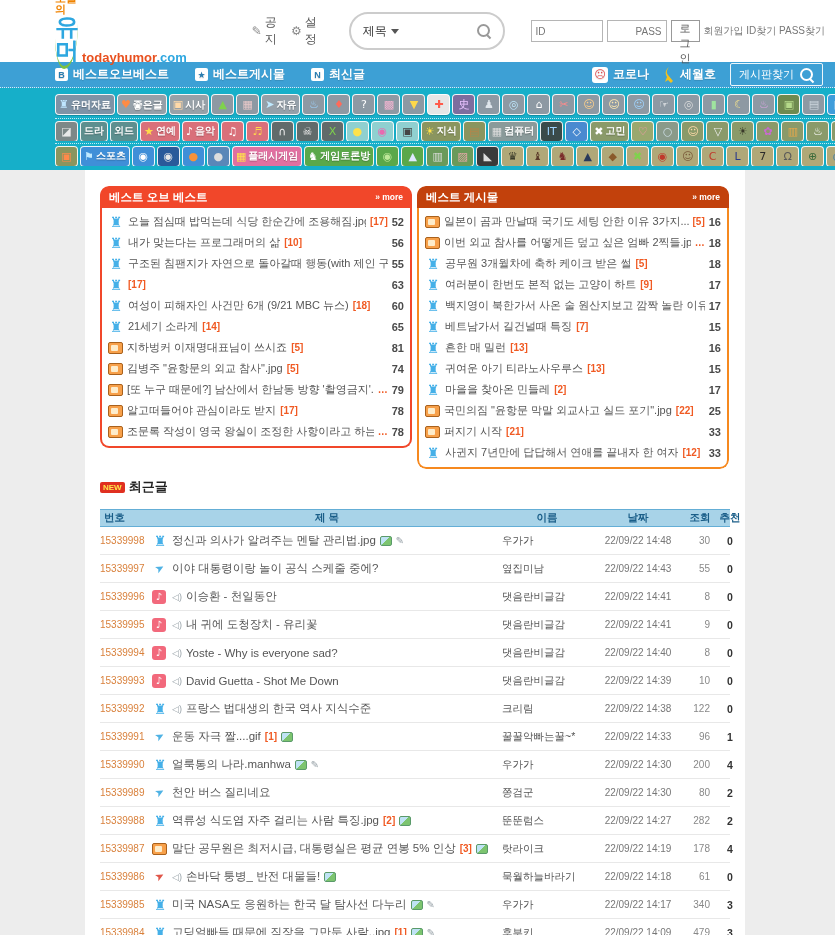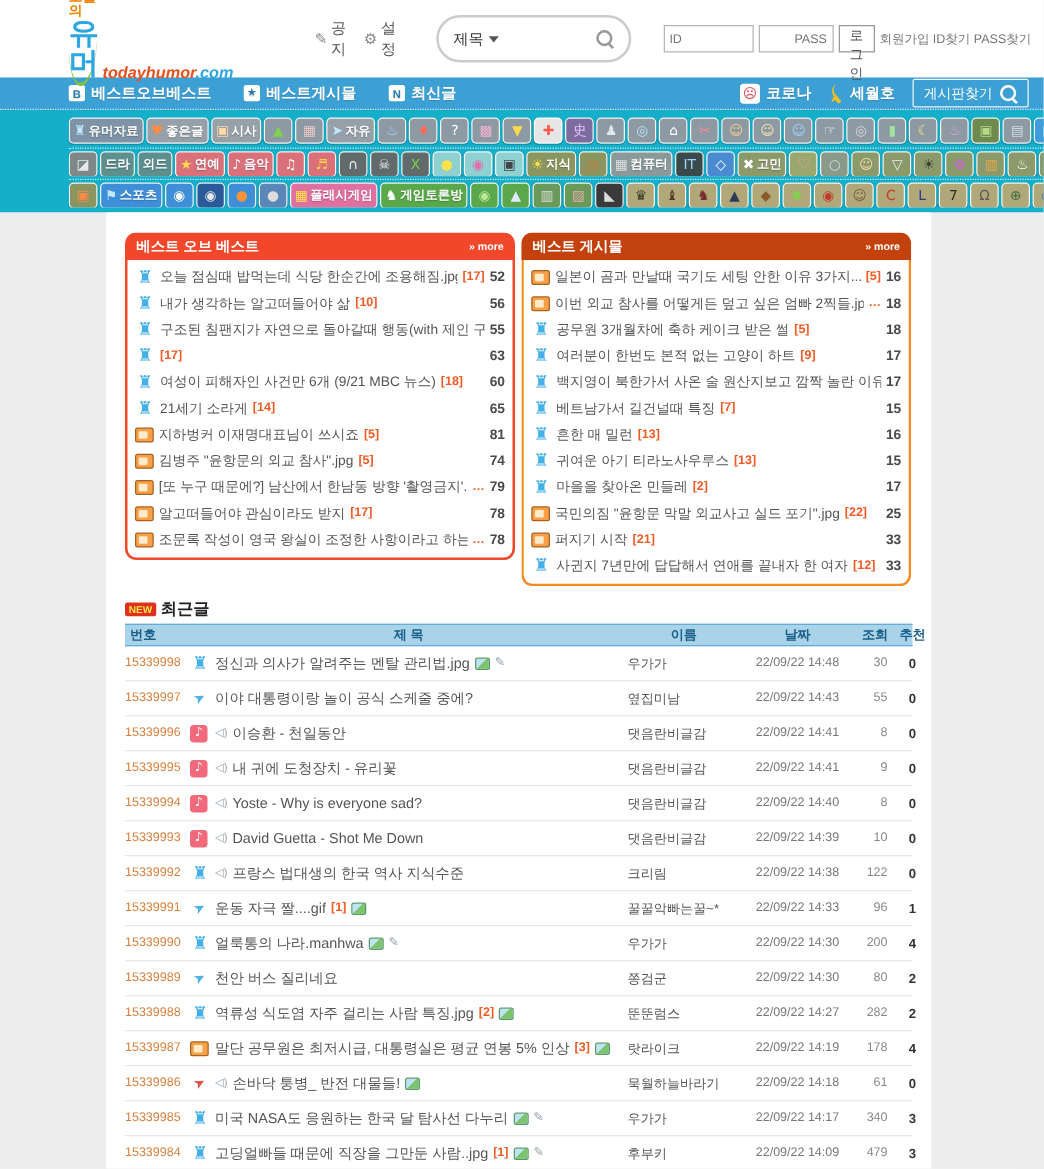--- a/index.html
+++ b/index.html
@@ -5,21 +5,21 @@
   * { margin:0; padding:0; box-sizing:border-box; }
   html,body { width:835px; height:935px; overflow:hidden; }
   body { font-family:"Liberation Sans","DejaVu Sans",sans-serif; background:#ededed; position:relative; }
 
   
   .topbar { height:62px; background:#fff; display:flex; align-items:center; padding:0 10px 0 55px; gap:10px; }
   .logo { display:flex; align-items:flex-end; gap:4px; cursor:pointer; }
   .logo-kor { position:relative; line-height:1; padding-bottom:3px; border-bottom:3px solid #7cc142; border-radius:0 0 60% 40%; }
   .logo-top { font-size:11px; font-weight:bold; color:#f08300; display:block; }
   .logo-main { font-size:24px; font-weight:bold; color:#2ea7e0; letter-spacing:-1px; }
-  .logo-domain { font-size:13px; font-weight:bold; font-style:italic; color:#e8501f; padding-bottom:4px;}
+  .logo-domain { font-size:13px; font-weight:bold; color:#e8501f; padding-bottom:4px;}
   .logo-tld { color:#2ea7e0; }
   .hlink { display:flex; align-items:center; gap:3px; font-size:12px; color:#555; cursor:pointer; }
   .hlink .g { color:#888; font-size:12px; }
   .notice { margin-left:55px; }
   .searchpill { margin-left:18px; width:190px; height:38px; border:2px solid #ccc; border-radius:20px; display:flex; align-items:center; padding:0 12px; gap:6px; background:#fff; }
   .search-cat { font-size:12px; color:#333; display:flex; align-items:center; gap:4px; cursor:pointer; }
   .caret { width:0; height:0; border-left:4px solid transparent; border-right:4px solid transparent; border-top:5px solid #555; }
   .mag { margin-left:auto; width:14px; height:14px; position:relative; cursor:pointer; }
   .mag::before { content:""; position:absolute; left:0; top:0; width:9px; height:9px; border:2px solid #999; border-radius:50%; }
   .mag::after { content:""; position:absolute; left:10px; top:10px; width:5px; height:2px; background:#999; transform:rotate(45deg); transform-origin:left center; }
@@ -69,21 +69,21 @@
   .ricon.redbird::before { content:"➤"; color:#e05548; font-size:11px; transform:rotate(-28deg); display:block; }
   .ricon.music { background:#f2697c; border-radius:3px; width:14px; height:14px; flex:0 0 14px; }
   .ricon.music::before { content:"♪"; color:#fff; font-size:10px; }
   .ricon.tv { width:15px; height:12px; flex:0 0 15px; background:#f7a04a; border:1px solid #a9611c; border-radius:2px; position:relative; }
   .ricon.tv::after { content:""; position:absolute; left:2px; right:4px; top:2px; bottom:2px; background:#fdeccb; border-radius:1px; }
 
   
   .recent-hd { margin-top:10px; display:flex; align-items:center; gap:4px; height:16px; }
   .newbadge { background:#e03020; color:#ffe84a; font-size:8px; font-weight:bold; padding:1px 3px; border-radius:2px; }
   .recent-title { font-size:13px; font-weight:bold; color:#222; }
-  .thead { margin-top:4px; height:18px; display:grid; grid-template-columns:52px 20px 330px 90px 92px 32px 28px; align-items:center; background:#a8d3e8; border-top:1px solid #64aed6; border-bottom:1px solid #64aed6; }
+  .thead { margin-top:14px; height:18px; display:grid; grid-template-columns:52px 20px 330px 90px 92px 32px 28px; align-items:center; background:#a8d3e8; border-top:1px solid #64aed6; border-bottom:1px solid #64aed6; }
   .th { font-size:10.5px; font-weight:bold; color:#1a5e88; text-align:center; }
   .th.num { text-align:left; padding-left:4px; }
   .trow { height:28px; display:grid; grid-template-columns:52px 20px 330px 90px 92px 32px 28px; align-items:center; border-bottom:1px solid #e8e8e8; cursor:pointer; }
   .td-num { font-size:10px; color:#d9813c; }
   .td-title { display:flex; align-items:center; gap:4px; overflow:hidden; white-space:nowrap; }
   .t-text { font-size:11.5px; color:#555; }
   .t-comment { font-size:10px; font-weight:bold; color:#f05a23; }
   .speaker { font-size:9px; color:#9aa4aa; }
   .imgico { width:12px; height:10px; flex:0 0 12px; border:1px solid #5a9a6a; border-radius:2px; background:linear-gradient(135deg,#bfe3f5 45%,#7cc46f 45%); }
   .pencil { font-size:10px; color:#9aa4aa; font-family:"DejaVu Sans",sans-serif; }
@@ -599,21 +599,21 @@
             <div class="pitem">
               <span class="ricon humor"></span>
               <span class="ptitle">오늘 점심때 밥먹는데 식당 한순간에 조용해짐.jpg.</span>
               <span class="pcomment">[17]</span>
               <span class="pcount">52</span>
             </div>
 
 
             <div class="pitem">
               <span class="ricon humor"></span>
-              <span class="ptitle">내가 생각하는 알고떠들어야 삶</span>
+              <span class="ptitle">내가 맞는다는 프로그래머의 삶</span>
               <span class="pcomment">[10]</span>
               <span class="pcount">56</span>
             </div>
 
             <div class="pitem">
               <span class="ricon humor"></span>
               <span class="ptitle">구조된 침팬지가 자연으로 돌아갈때 행동(with 제인 구…</span>
 
               <span class="pcount">55</span>
             </div>

